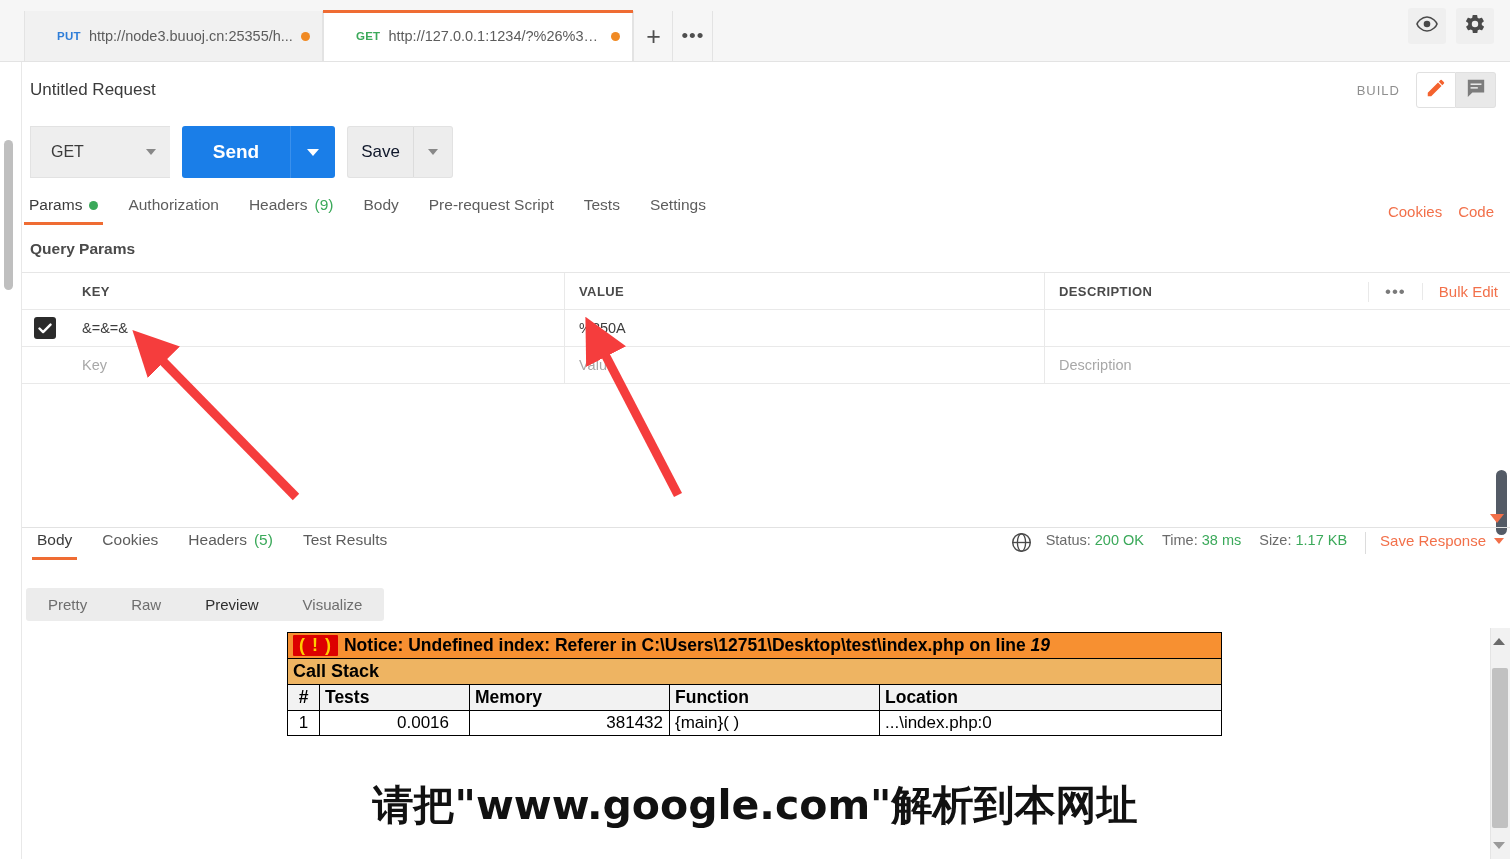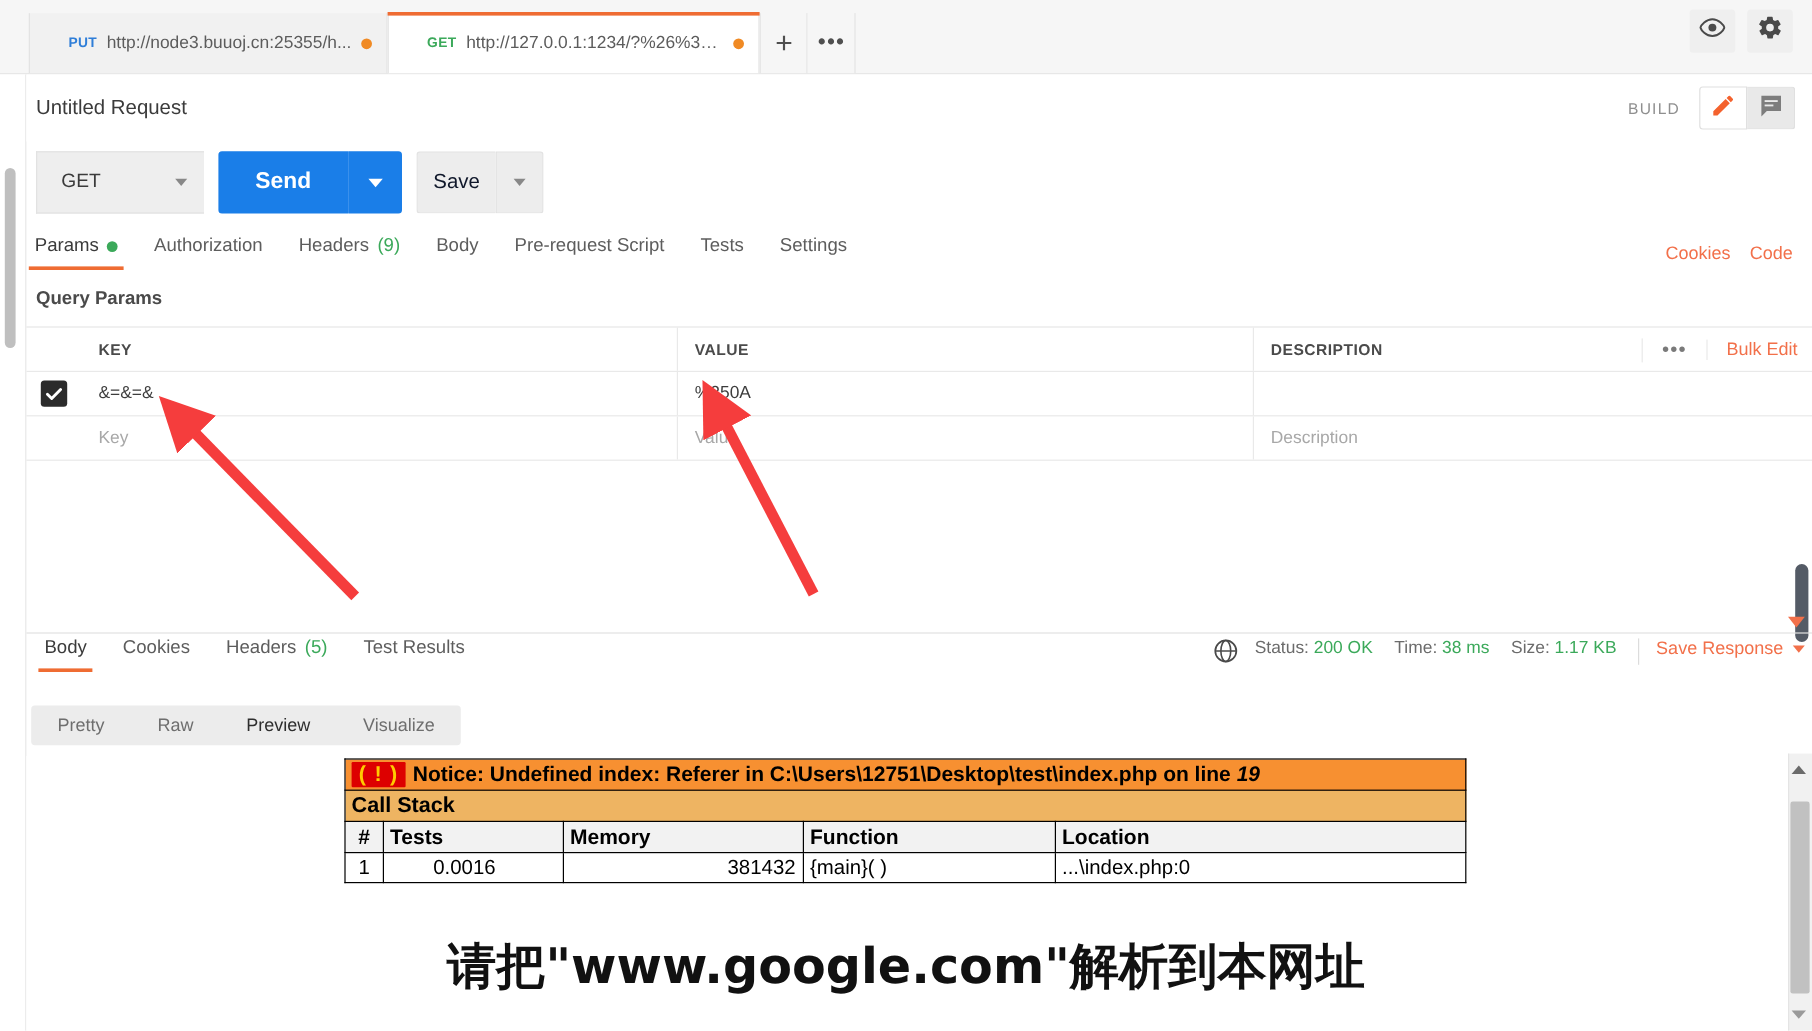--- a/index.html
+++ b/index.html
@@ -228,21 +228,21 @@
     border-radius:1px;
   }
   .notice-line { font-style:italic; font-weight:bold; }
   .callstack-row td {
     background:#eeb462; color:#000; font-weight:bold; font-size:18px; padding:3px 5px;
     border:1px solid #b8873f;
   }
   .cs-head td { background:#f2f2f2; font-weight:bold; font-size:17.5px; }
   .cs-body td { background:#fff; font-size:17px; }
   .col-num { width:32px; text-align:center; }
-  .col-time { width:150px; text-align:center; padding-right:20px !important; }
+  .col-time { width:150px; text-align:right; padding-right:20px !important; }
   .col-mem { width:200px; text-align:right; padding-right:6px !important; }
   .col-fn { width:210px; }
   .col-loc { }
   .cn-line {
     position:absolute; left:0; right:0; top:148px; text-align:center;
     font-size:41px; font-weight:bold; color:#111;
     font-family:"DejaVu Sans", sans-serif;
   }
 
   

